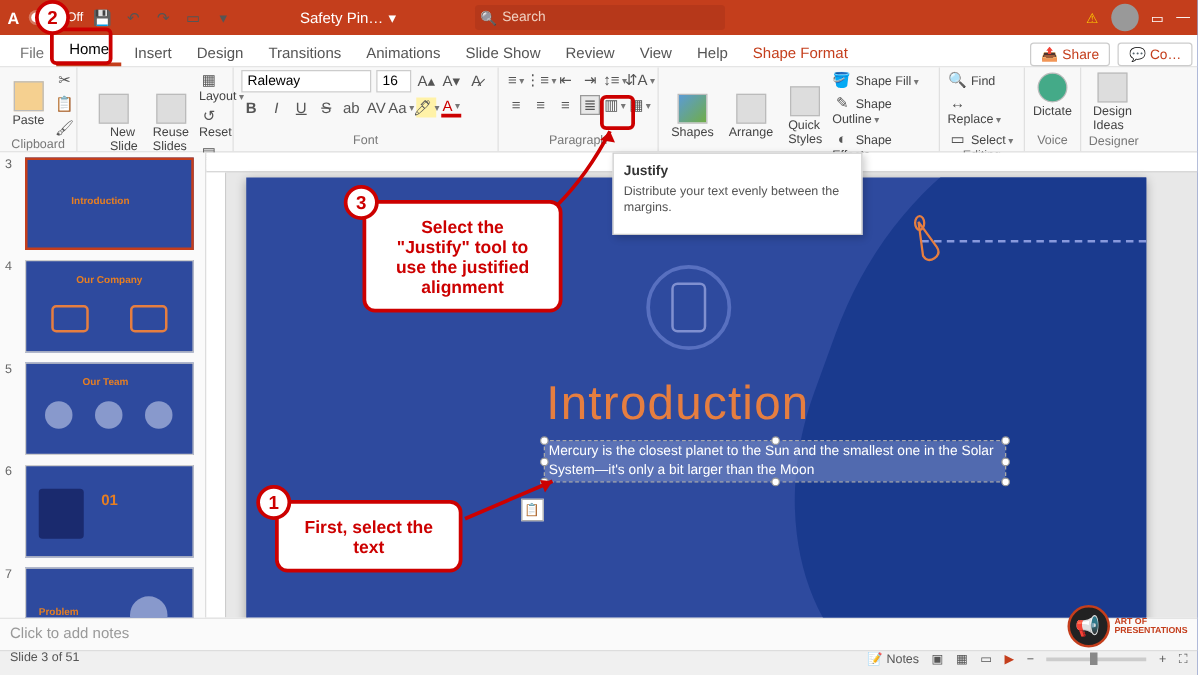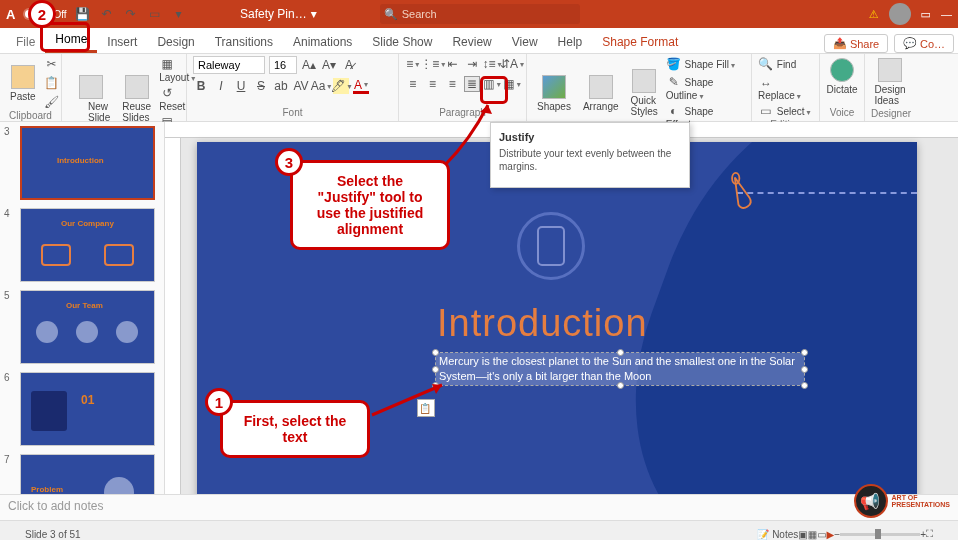--- a/index.html
+++ b/index.html
@@ -25,21 +25,21 @@
 .tabs .share { margin-left:auto; margin-right:4px; display:flex; gap:6px; align-items:center; }
 .tabs .sharebtn { border:1px solid #ccc; padding:2px 8px; border-radius:3px; font-size:11px; color:#c43e1c; display:flex; gap:3px; align-items:center; }
 
 .ribbon { height:68px; background:#f8f8f8; border-bottom:1px solid #ddd; display:flex; }
 .group { border-right:1px solid #e0e0e0; padding:2px 6px; display:flex; flex-direction:column; height:100%; }
 .group .label { font-size:10px; color:#777; text-align:center; margin-top:auto; padding-bottom:1px; }
 .group .row { display:flex; gap:4px; align-items:center; }
 .ricon { width:16px; height:16px; display:inline-flex; align-items:center; justify-content:center; color:#555; font-size:12px; }
 .bigbtn { display:flex; flex-direction:column; align-items:center; gap:2px; padding:2px 4px; font-size:10px; }
 .bigbtn .bigicon { width:24px; height:24px; background:#ddd; border:1px solid #bbb; }
-.fontname { border:1px solid #ccc; background:#fff; padding:2px 4px; width:72px; font-size:11px; }
+.fontname { border:1px solid #ccc; background:#fff; padding:2px 4px; width:104px; font-size:11px; }
 .fontsize { border:1px solid #ccc; background:#fff; padding:2px 4px; width:28px; font-size:11px;}
 .smlabel { font-size:10px; }
 .drop::after { content:"▾"; font-size:8px; margin-left:2px; color:#777; }
 
 .midarea { display:flex; height:calc(540px - 28px - 26px - 68px - 26px - 20px); }
 .thumbs { width:165px; background:#fafafa; border-right:1px solid #ddd; overflow:hidden; padding:4px; }
 .thumb { display:flex; gap:4px; margin-bottom:8px; }
 .thumb .num { width:12px; font-size:10px; color:#666; }
 .thumb .mini { width:135px; height:74px; background:#2e4a9e; border:1px solid #ccc; position:relative; }
 .thumb.sel .mini { border:2px solid #c43e1c; }
@@ -54,22 +54,22 @@
 .slide .iconcircle .phone { width:28px; height:40px; border:2px solid #8090d0; border-radius:5px; }
 .slide .heading { position:absolute; left:240px; top:160px; color:#e67e40; font-size:38px; font-weight:400; letter-spacing:1px; }
 .slide .textbox { position:absolute; left:238px; top:210px; width:370px; border:1px dashed #aaa; background:rgba(255,255,255,0.08); }
 .slide .seltext { color:#ffffff; background:rgba(120,140,200,0.5); font-size:11px; padding:1px 3px; line-height:1.35; display:block; }
 .slide .handle { width:7px; height:7px; background:#fff; border:1px solid #999; border-radius:50%; position:absolute; }
 .slide .pin { position:absolute; right:160px; top:30px; width:28px; height:40px; }
 .slide .pin svg { width:100%; height:100%; }
 .slide .dash { position:absolute; border-top:2px dashed #8899dd; width:180px; right:0; top:50px; }
 
 .notes { height:26px; border-top:1px solid #ddd; background:#fafafa; padding:4px 8px; color:#999; font-size:12px; }
-.statusbar { height:20px; background:#f0f0f0; border-top:1px solid #ddd; display:flex; align-items:flex-end; padding:0 25px; font-size:10px; color:#555; }
-.statusbar .right { margin-left:auto; display:flex; align-items:center; }
+.statusbar { height:20px; background:#f0f0f0; border-top:1px solid #ddd; display:flex; align-items:flex-start; padding:0 8px; font-size:10px; color:#555; }
+.statusbar .right { margin-left:auto; display:flex; gap:10px; align-items:center; }
 .zoom { width:80px; height:3px; background:#ccc; position:relative; }
 .zoom::after { content:""; position:absolute; width:6px; height:10px; background:#888; left:35px; top:-4px; }
 
 
 .tooltip { position:absolute; left:490px; top:122px; width:200px; background:#fff; border:1px solid #ccc; padding:8px; font-size:10px; color:#555; box-shadow:2px 2px 6px rgba(0,0,0,0.2); z-index:50; }
 .tooltip .ttitle { font-weight:bold; color:#333; margin-bottom:4px; font-size:11px; }
 .tooltip p { margin-bottom:6px; line-height:1.3; }
 
 
 .callout { position:absolute; background:#fff; border:3px solid #c00; border-radius:10px; padding:10px 14px; font-weight:bold; color:#c00; font-size:14px; text-align:center; z-index:60; }

